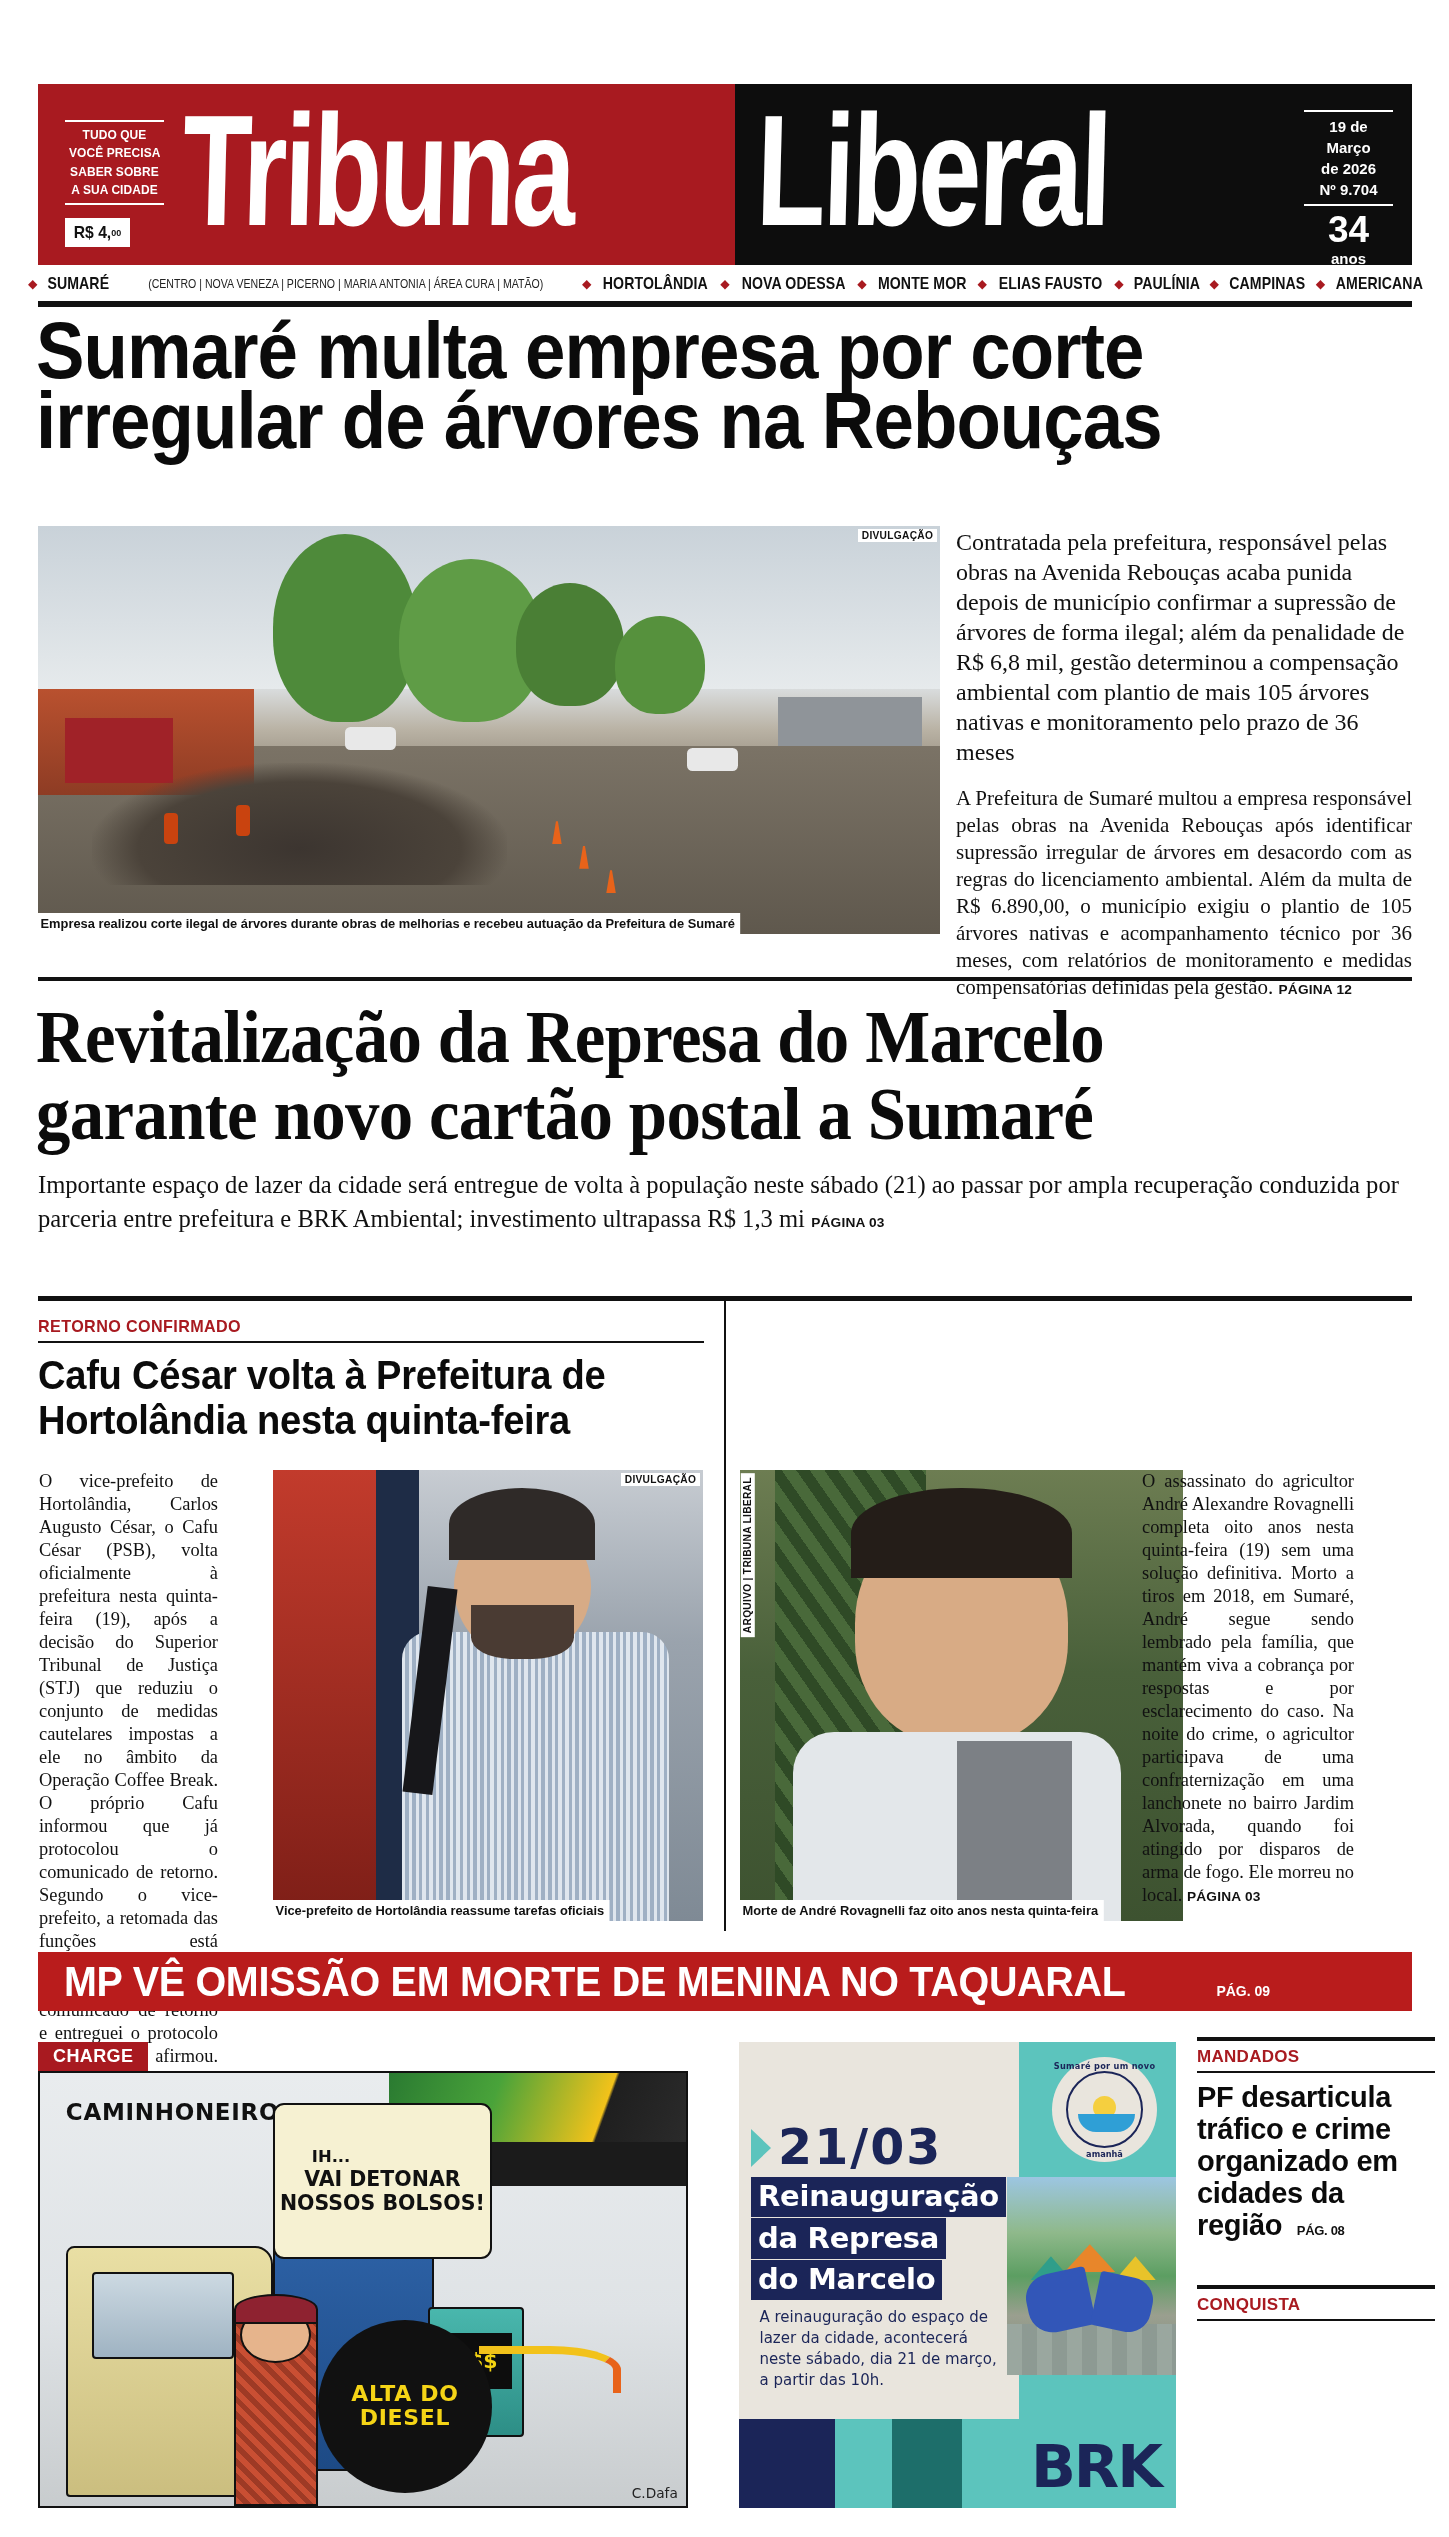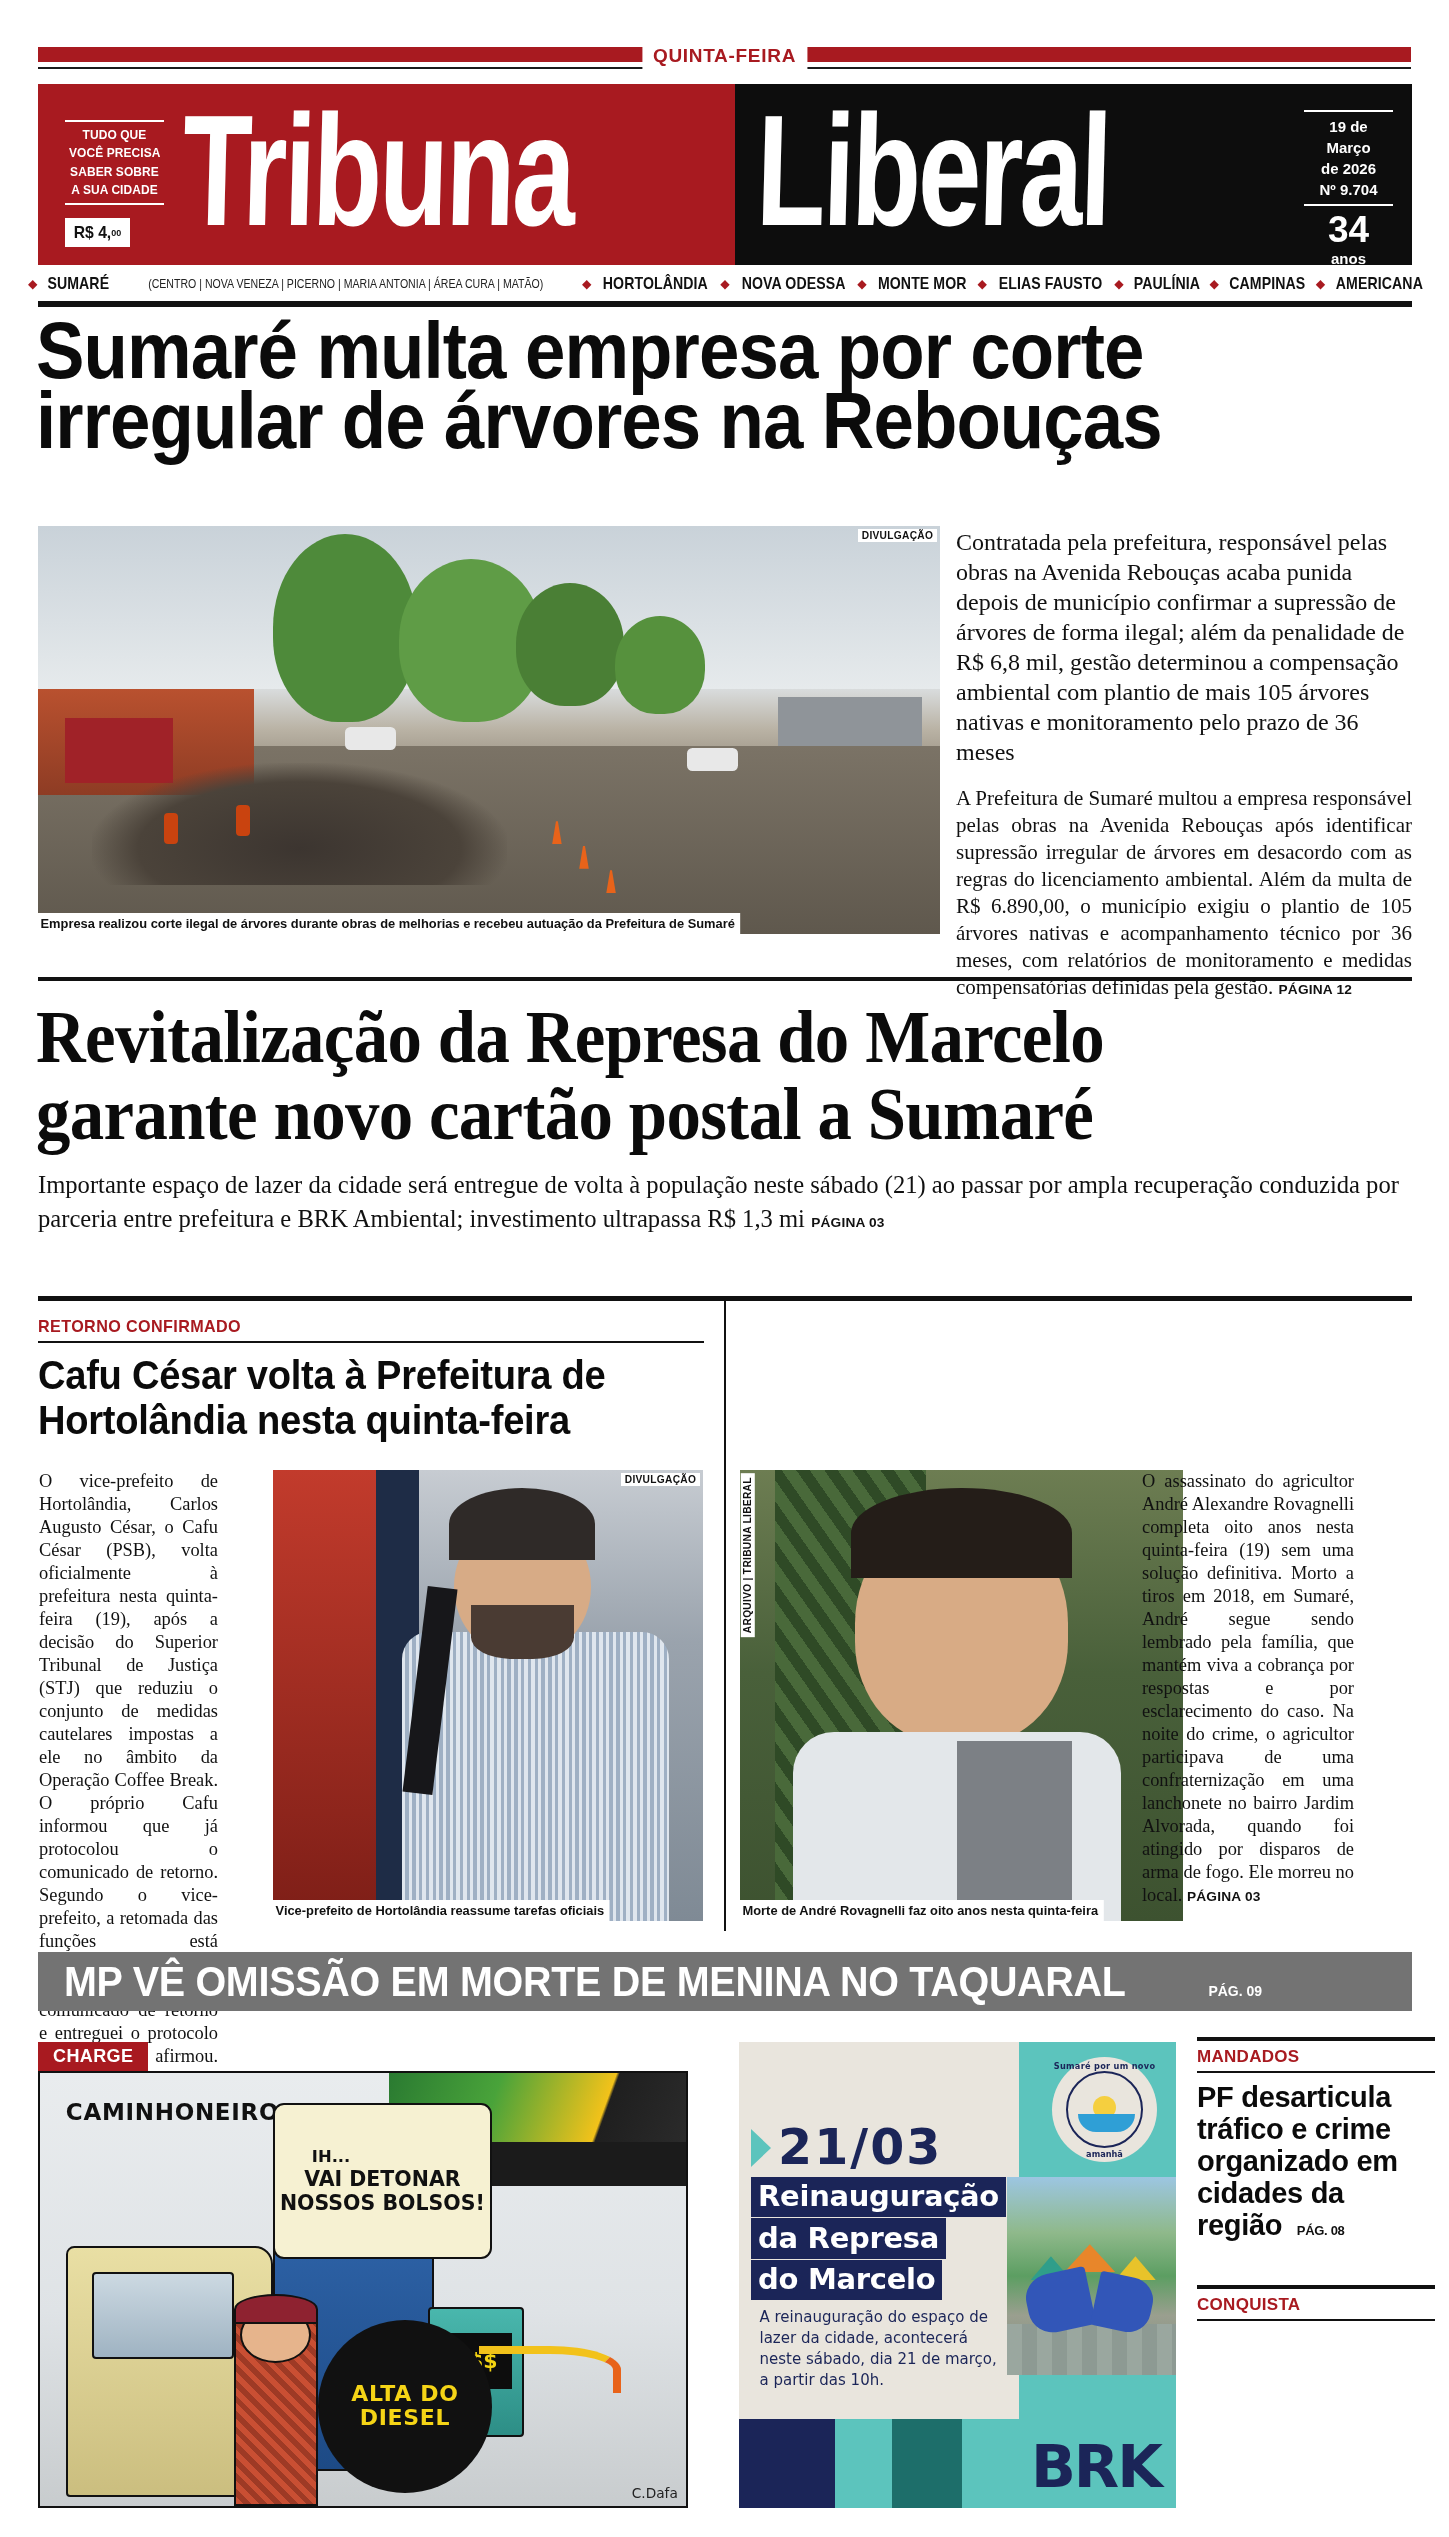--- a/index.html
+++ b/index.html
@@ -216,22 +216,22 @@
     transform: scaleX(0.93); transform-origin: left top;
   }
   .story-body {
     font-family: "Liberation Serif", serif;
     font-size: 18.4px; line-height: 23px; color: #111; text-align: justify;
   }
 
   
   .redbanner {
     position: absolute; left: 38px; top: 1952px;
-    width: 1374px; height: 59px; background: #737373;
-    display: flex; align-items: center; padding-left: 26px;
+    width: 1374px; height: 59px; background: #b91c1c;
+    display: flex; align-items: center; padding-left: 26px; gap: 8px;
   }
   .redbanner .txt {
     font-family: "Liberation Sans Narrow", "Liberation Sans", sans-serif;
     font-weight: 700; font-size: 42px; color: #fff; letter-spacing: -0.3px;
     transform: scaleX(0.94); transform-origin: left; white-space: nowrap;
   }
   .redbanner .pg {
     font-family: "Liberation Sans", sans-serif;
     font-size: 14px; font-weight: 700; color: #fff; margin-left: 15px;
     align-self: flex-end; margin-bottom: 12.3px;
@@ -381,27 +381,20 @@
     font-family: "Liberation Sans", sans-serif;
     font-size: 13px; font-weight: 700; color: #111; margin-left: 6.8px;
     white-space: nowrap;
   }
 </style>
 </head>
 <body>
 
 <div class="page">
 
-  <div class="daybar">
-    <div class="stripe-l"></div>
-    <div class="stripe-r"></div>
-    <div class="thinline-l"></div>
-    <div class="thinline-r"></div>
-    <div class="dayname">QUINTA-FEIRA</div>
-  </div>
 
   <div class="masthead">
     <div class="mh-red">
       <div class="tagline">
         <div class="rule"></div>
         <div class="tl-line">TUDO QUE</div>
         <div class="tl-line">VOCÊ PRECISA</div>
         <div class="tl-line">SABER SOBRE</div>
         <div class="tl-line">A SUA CIDADE</div>
         <div class="rule"></div>

